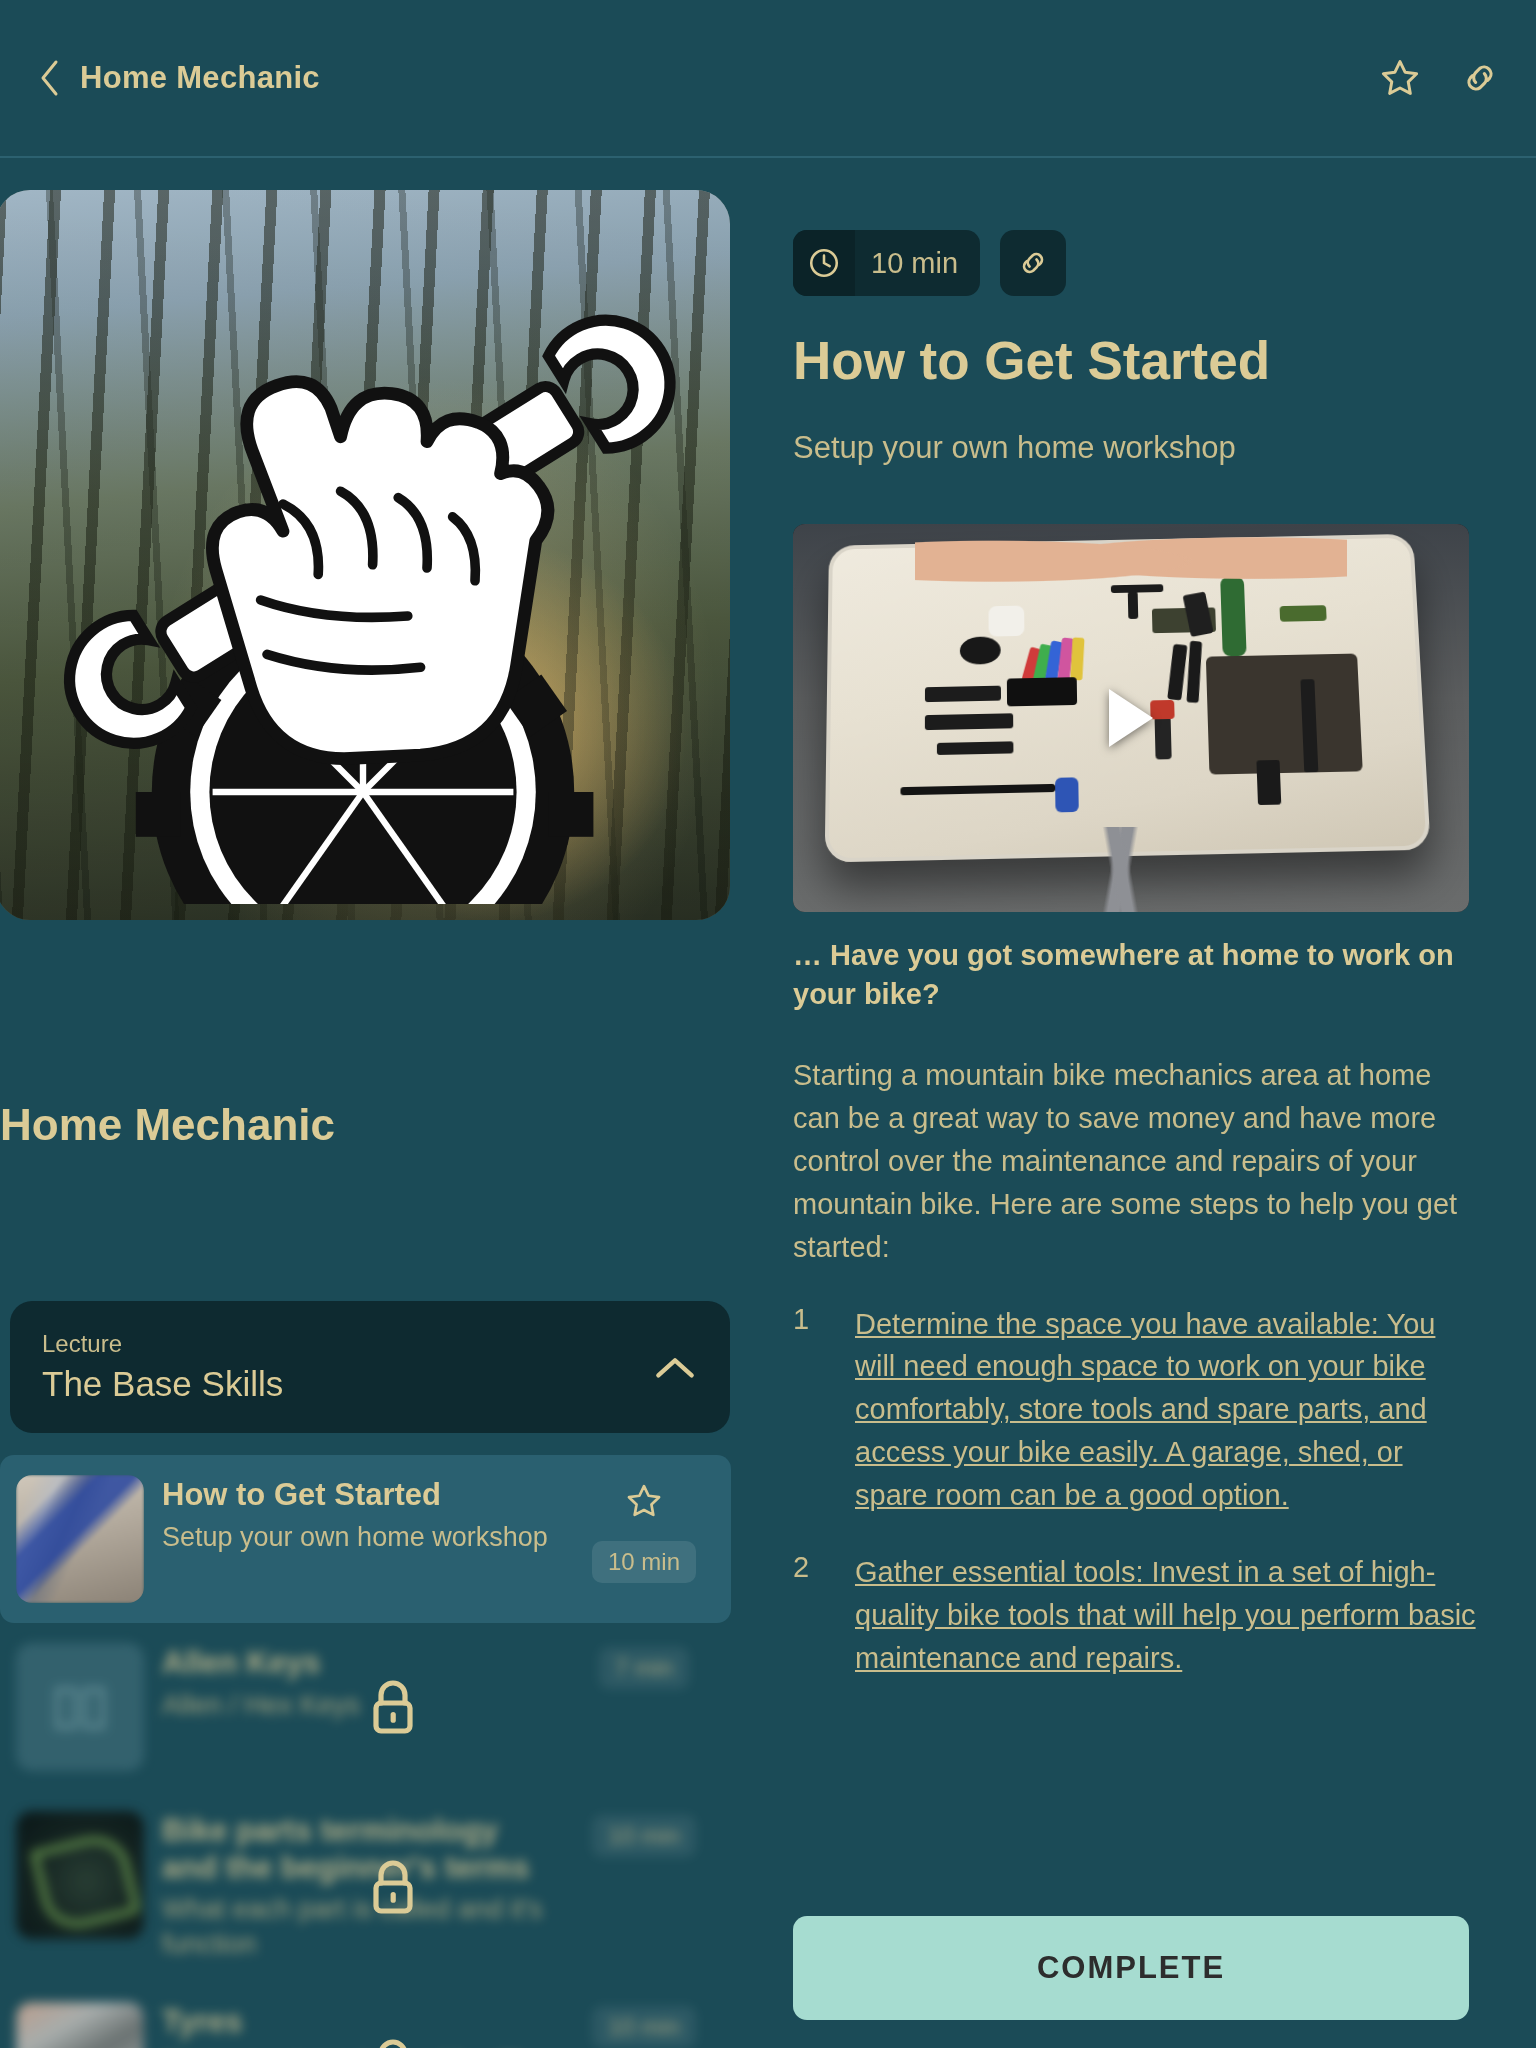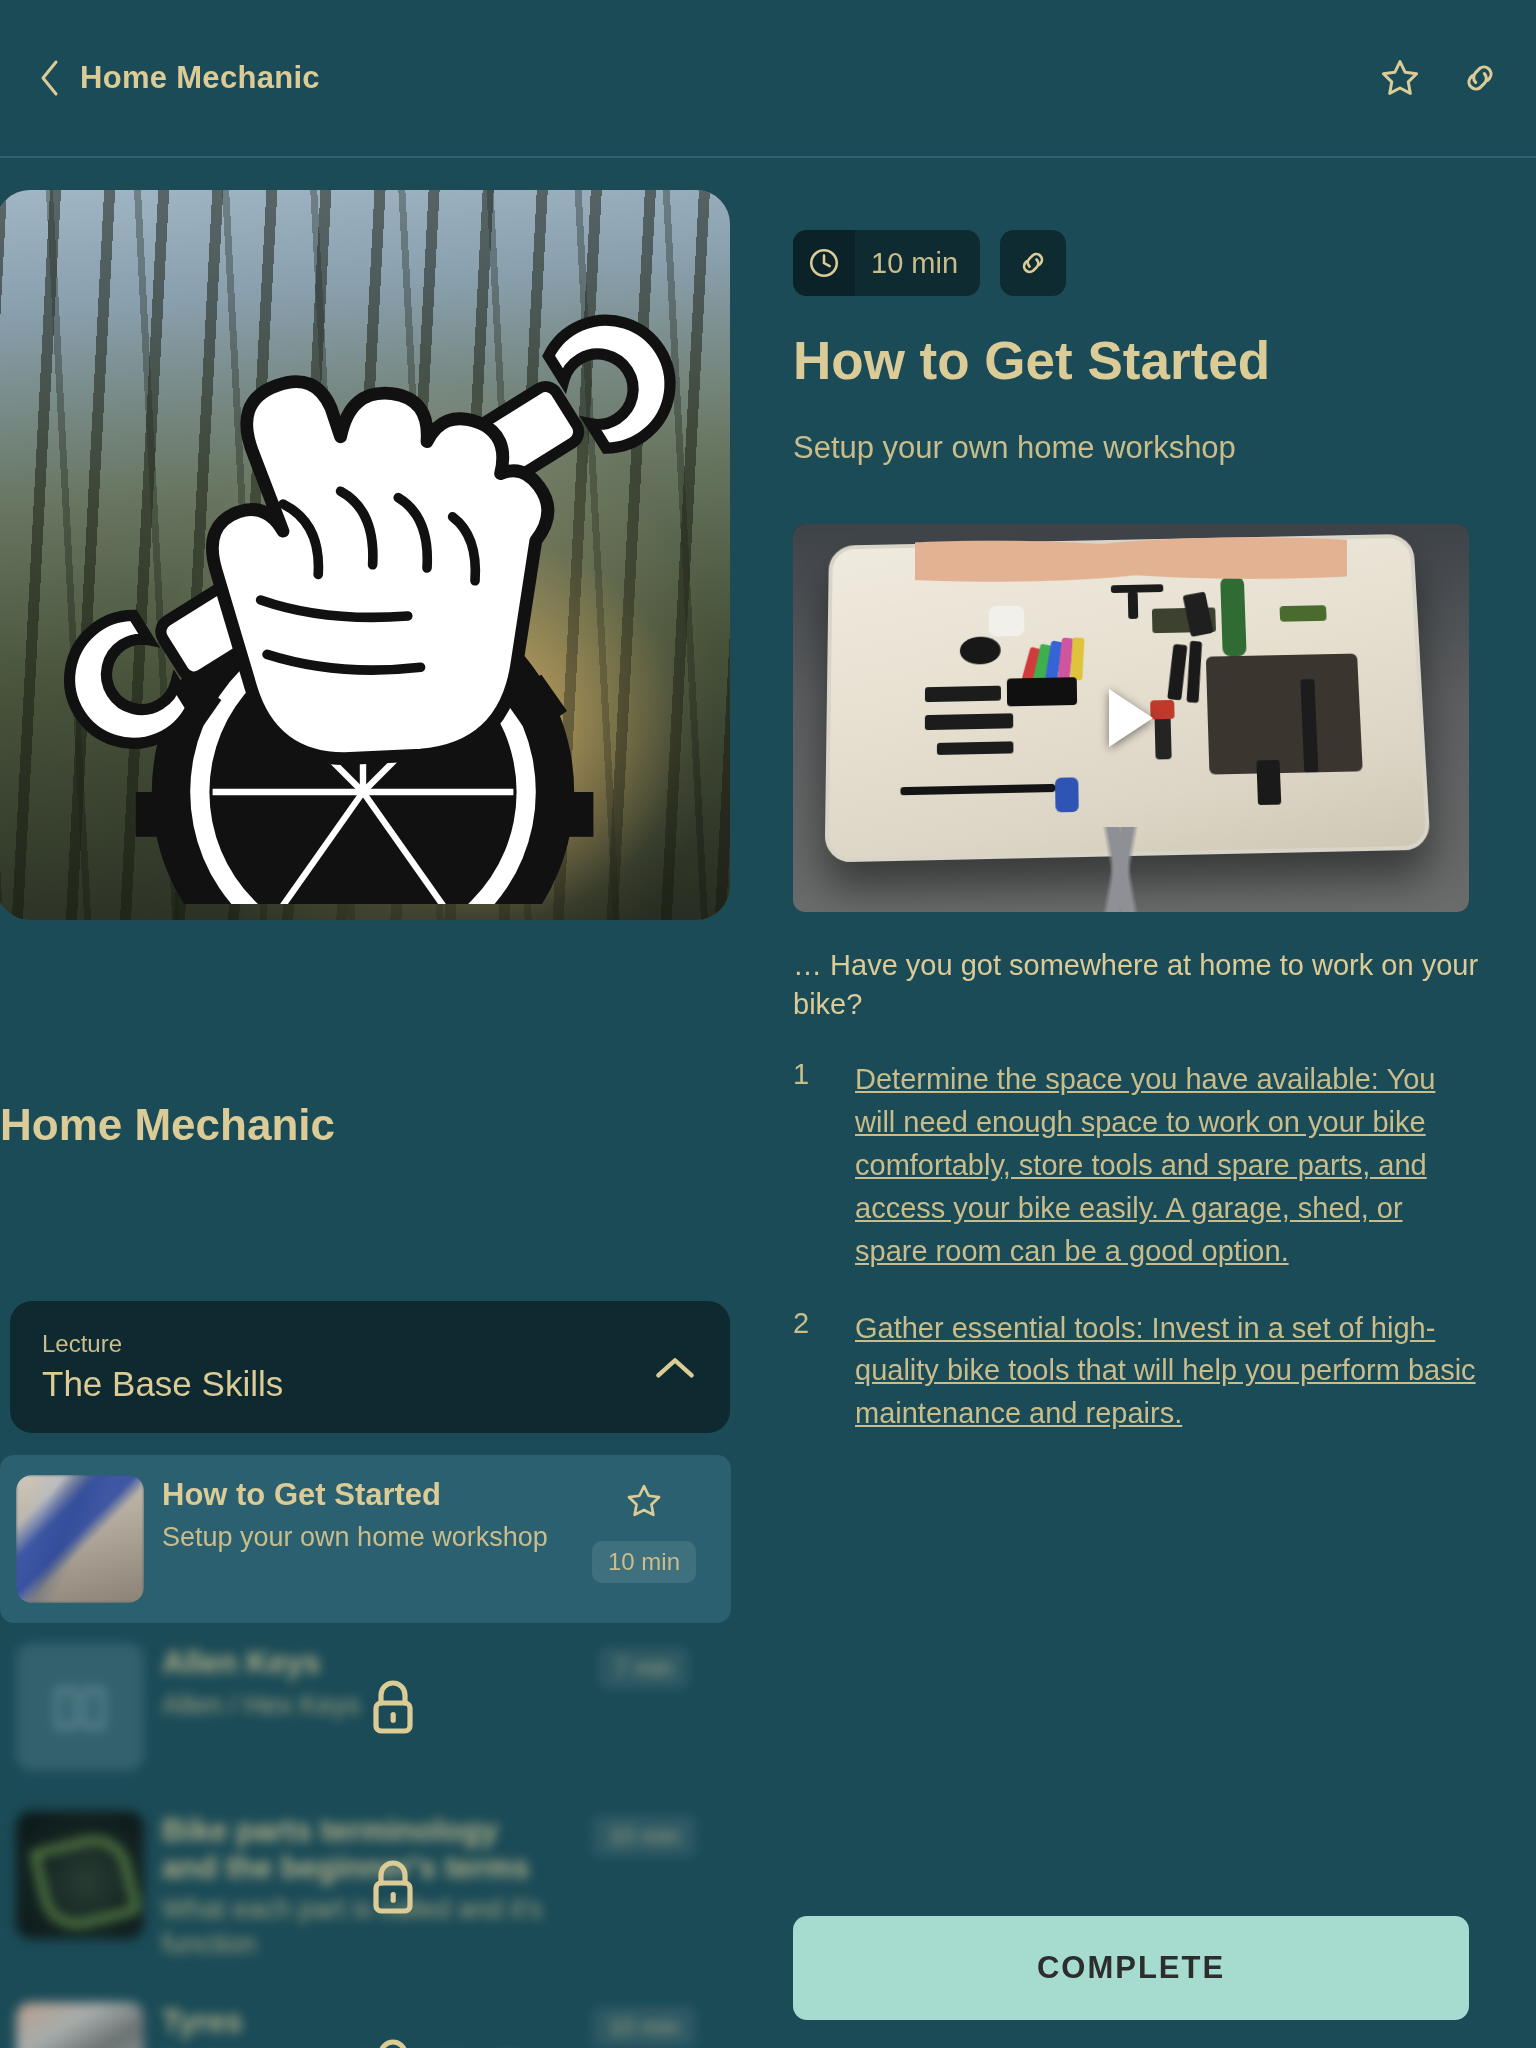--- a/index.html
+++ b/index.html
@@ -375,23 +375,23 @@
   }
 
   .section-h {
     margin-top: 54px;
     font-size: 53px;
     font-weight: 700;
     color: var(--gold);
     line-height: 1.06;
   }
   .section-q {
-    margin-top: 34px;
+    margin-top: 24px;
     font-size: 29px;
-    font-weight: 400;
+    font-weight: 700;
     color: var(--gold);
     line-height: 1.34;
     max-width: 690px;
   }
   .para {
     margin-top: 40px;
     font-size: 29px;
     color: var(--gold-dim);
     line-height: 1.48;
     max-width: 690px;
@@ -693,20 +693,21 @@
             <div class="tool" style="left:80%;top:46%;width:2.4%;height:30%;background:#1c1c1c;border-radius:3px;"></div>
             <div class="tool" style="left:72%;top:72%;width:4%;height:14%;background:#1a1a1a;"></div>
             <div class="tool" style="left:27%;top:20%;width:6%;height:10%;background:#f2f0ea;border-radius:8px;"></div>
           </div>
           <div class="hands"></div>
           <div class="video-legs"></div>
           <div class="play-btn"></div>
         </div>
 
         <div class="section-q">… Have you got somewhere at home to work on your bike?</div>
+        <div class="para">Starting a mountain bike mechanics area at home can be a great way to save money and have more control over the maintenance and repairs of your mountain bike. Here are some steps to help you get started:</div>
 
         <div class="olist">
           <div class="olist-item">
             <div class="olist-num">1</div>
             <div class="olist-text">Determine the space you have available: You will need enough space to work on your bike comfortably, store tools and spare parts, and access your bike easily. A garage, shed, or spare room can be a good option.</div>
           </div>
           <div class="olist-item">
             <div class="olist-num">2</div>
             <div class="olist-text">Gather essential tools: Invest in a set of high-quality bike tools that will help you perform basic maintenance and repairs.</div>
           </div>

